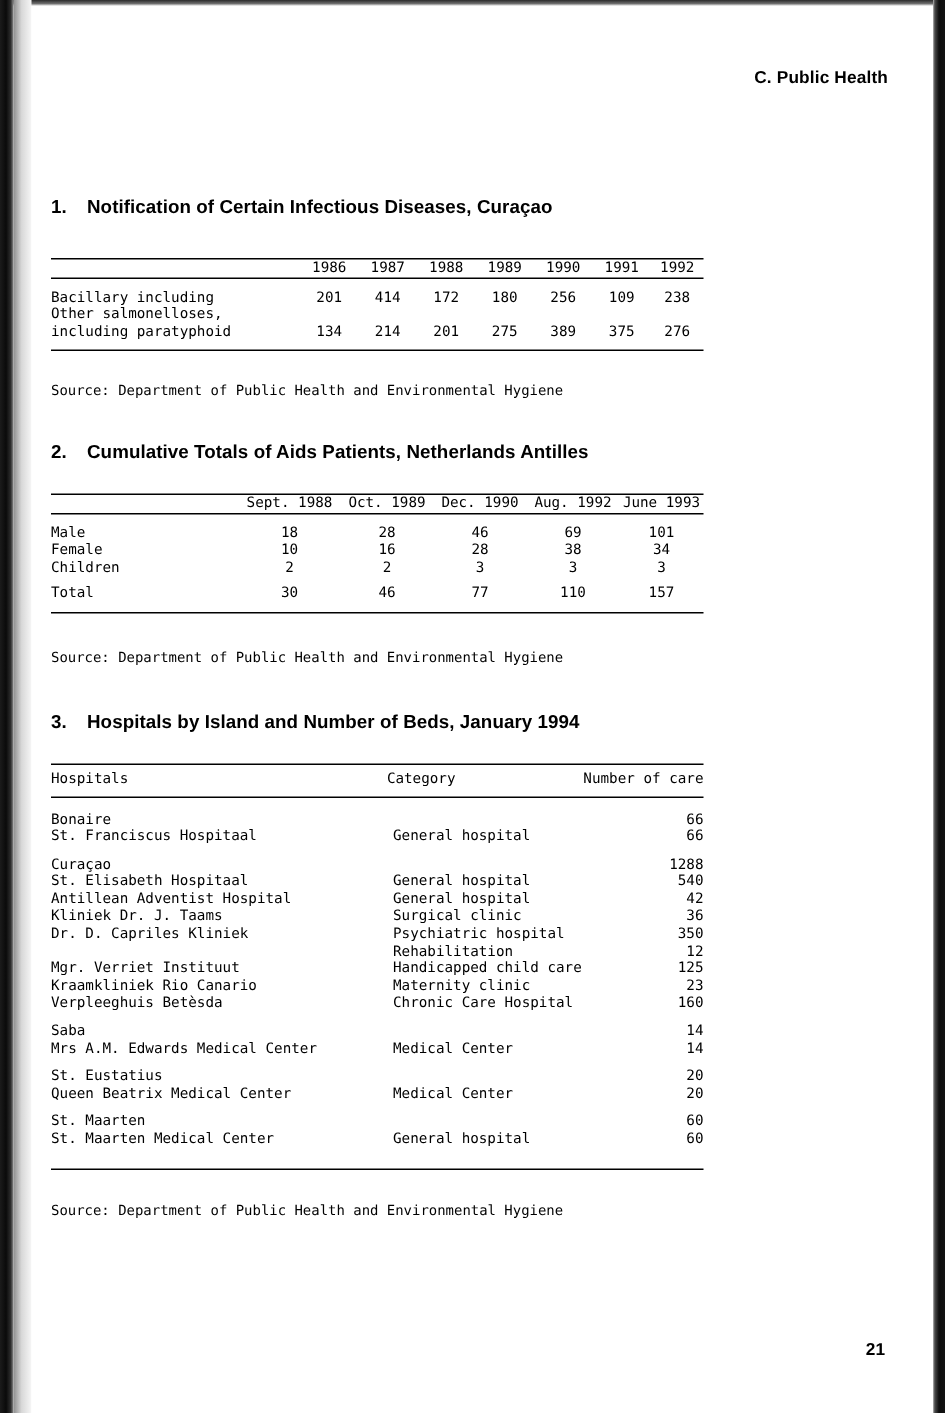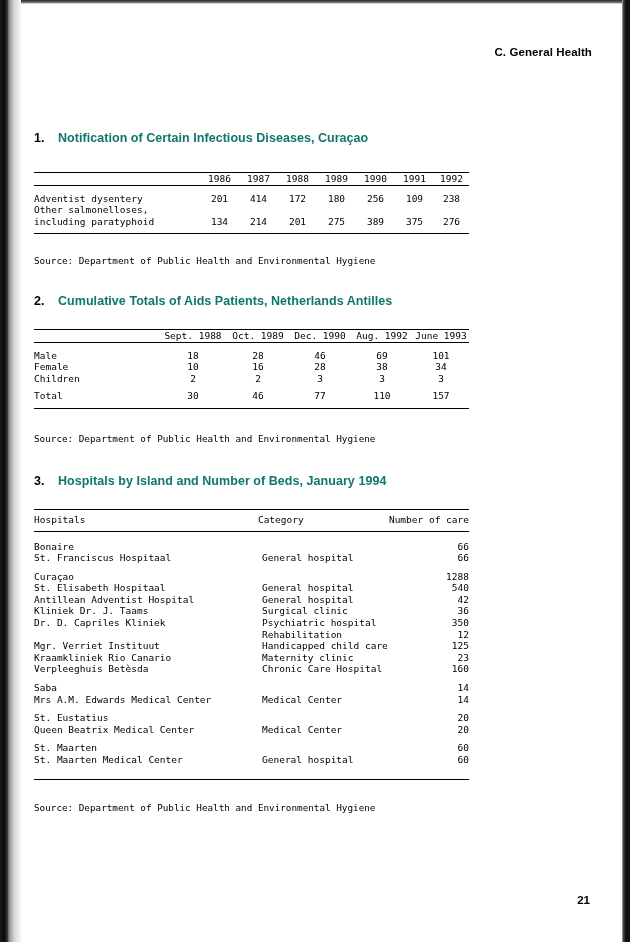--- a/index.html
+++ b/index.html
@@ -69,21 +69,21 @@
   }
   .sec-num {
     font-size: 12.5px;
     font-weight: bold;
     width: 24px;
     color: #000;
   }
   .sec-title {
     font-size: 12.5px;
     font-weight: bold;
-    color: #0f766e;
+    color: #000000;
     letter-spacing: 0.05px;
   }
 
   
   .tbl {
     position: absolute;
     left: 13px;
     width: 435px;
     font-family: "DejaVu Sans Mono", monospace;
     font-size: 9.5px;
@@ -137,21 +137,21 @@
 
 <div class="page">
 
   <div class="edge-top-dark"></div>
   <div class="edge-left-dark"></div>
   <div class="edge-left-gray"></div>
   <div class="edge-right-dark"></div>
 
   <div class="sheet">
 
-    <div class="running-head">C. General Health</div>
+    <div class="running-head">C. Public Health</div>
 
     <div class="sec" style="top:127px;">
       <span class="sec-num">1.</span>
       <span class="sec-title">Notification of Certain Infectious Diseases, Curaçao</span>
     </div>
 
     <div class="tbl" style="top:168px;">
       <div class="rule-top"></div>
       <table class="grid">
         <tbody>
@@ -167,21 +167,21 @@
         </tr>
       </tbody>
         </table>
       <div class="rule-mid"></div>
       <table class="grid">
         <tbody>
             <tr class="spacer-row">
               <td colspan="8"></td>
             </tr>
         <tr>
-          <td class="lbl" style="width:166px;">Adventist dysentery</td>
+          <td class="lbl" style="width:166px;">Bacillary including</td>
           <td class="ctr" style="width:39px;">201</td>
           <td class="ctr" style="width:39px;">414</td>
           <td class="ctr" style="width:39px;">172</td>
           <td class="ctr" style="width:39px;">180</td>
           <td class="ctr" style="width:39px;">256</td>
           <td class="ctr" style="width:39px;">109</td>
           <td class="ctr" style="width:35px;">238</td>
         </tr>
         <tr>
           <td class="lbl">Other salmonelloses,</td>

